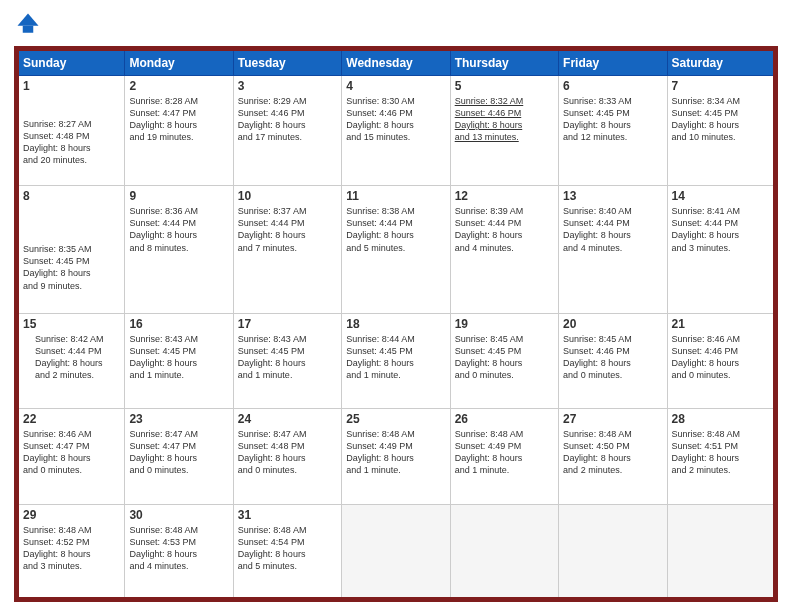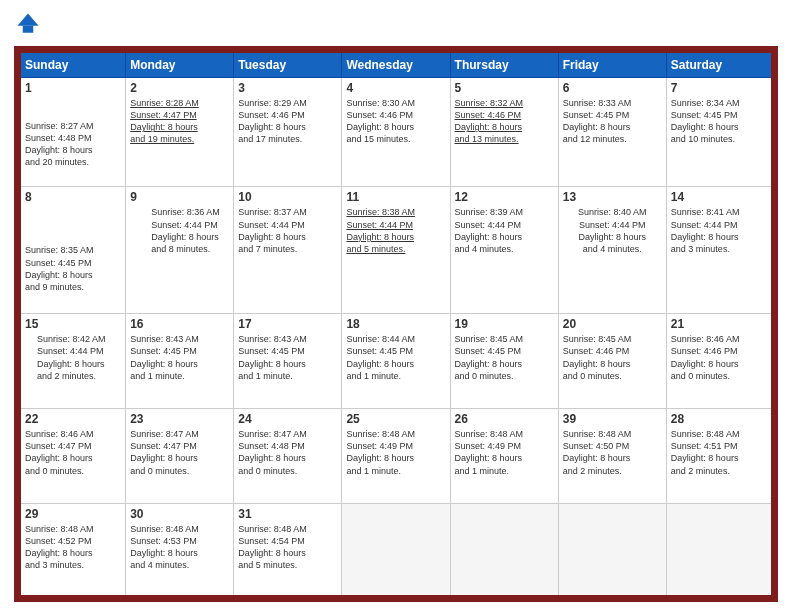--- a/index.html
+++ b/index.html
@@ -47,21 +47,21 @@
       font-weight: bold;
       color: #333;
       line-height: 1.1;
     }
     .subtitle {
       font-size: 14px;
       color: #555;
     }
     .calendar {
       flex: 1;
-      border: 7px solid #7f1d1d;
+      border: 5px solid #7f1d1d;
       border-collapse: collapse;
       width: 100%;
       table-layout: fixed;
     }
     .calendar thead tr th {
       background: #1565c0;
       color: #fff;
       font-size: 12px;
       font-weight: bold;
       padding: 5px 4px;
@@ -129,21 +129,21 @@
         <tr>
           <td>
             <span class="day-num">1</span>
             <div class="cell-text" style="white-space: pre-line; margin-top: 25px;">Sunrise: 8:27 AM
 Sunset: 4:48 PM
 Daylight: 8 hours
 and 20 minutes.</div>
           </td>
           <td>
             <span class="day-num">2</span>
-            <div class="cell-text" style="white-space: pre-line; text-decoration: underline;">Sunrise: 8:28 AM
+            <div class="cell-text" style="white-space: pre-line;">Sunrise: 8:28 AM
 Sunset: 4:47 PM
 Daylight: 8 hours
 and 19 minutes.</div>
           </td>
           <td>
             <span class="day-num">3</span>
             <div class="cell-text" style="white-space: pre-line;">Sunrise: 8:29 AM
 Sunset: 4:46 PM
 Daylight: 8 hours
 and 17 minutes.</div>
@@ -180,49 +180,49 @@
         <tr>
           <td>
             <span class="day-num">8</span>
             <div class="cell-text" style="white-space: pre-line; margin-top: 40px;">Sunrise: 8:35 AM
 Sunset: 4:45 PM
 Daylight: 8 hours
 and 9 minutes.</div>
           </td>
           <td>
             <span class="day-num">9</span>
-            <div class="cell-text" style="white-space: pre-line; margin-left: 21px;">Sunrise: 8:36 AM
+            <div class="cell-text" style="white-space: pre-line;">Sunrise: 8:36 AM
 Sunset: 4:44 PM
 Daylight: 8 hours
 and 8 minutes.</div>
           </td>
           <td>
             <span class="day-num">10</span>
             <div class="cell-text" style="white-space: pre-line;">Sunrise: 8:37 AM
 Sunset: 4:44 PM
 Daylight: 8 hours
 and 7 minutes.</div>
           </td>
           <td>
             <span class="day-num">11</span>
-            <div class="cell-text" style="white-space: pre-line; text-decoration: underline;">Sunrise: 8:38 AM
+            <div class="cell-text" style="white-space: pre-line;">Sunrise: 8:38 AM
 Sunset: 4:44 PM
 Daylight: 8 hours
 and 5 minutes.</div>
           </td>
           <td>
             <span class="day-num">12</span>
             <div class="cell-text" style="white-space: pre-line;">Sunrise: 8:39 AM
 Sunset: 4:44 PM
 Daylight: 8 hours
 and 4 minutes.</div>
           </td>
           <td>
             <span class="day-num">13</span>
-            <div class="cell-text" style="white-space: pre-line; text-align: center;">Sunrise: 8:40 AM
+            <div class="cell-text" style="white-space: pre-line;">Sunrise: 8:40 AM
 Sunset: 4:44 PM
 Daylight: 8 hours
 and 4 minutes.</div>
           </td>
           <td>
             <span class="day-num">14</span>
             <div class="cell-text" style="white-space: pre-line;">Sunrise: 8:41 AM
 Sunset: 4:44 PM
 Daylight: 8 hours
 and 3 minutes.</div>
@@ -309,21 +309,21 @@
 and 1 minute.</div>
           </td>
           <td>
             <span class="day-num">26</span>
             <div class="cell-text" style="white-space: pre-line;">Sunrise: 8:48 AM
 Sunset: 4:49 PM
 Daylight: 8 hours
 and 1 minute.</div>
           </td>
           <td>
-            <span class="day-num">39</span>
+            <span class="day-num">27</span>
             <div class="cell-text" style="white-space: pre-line;">Sunrise: 8:48 AM
 Sunset: 4:50 PM
 Daylight: 8 hours
 and 2 minutes.</div>
           </td>
           <td>
             <span class="day-num">28</span>
             <div class="cell-text" style="white-space: pre-line;">Sunrise: 8:48 AM
 Sunset: 4:51 PM
 Daylight: 8 hours

